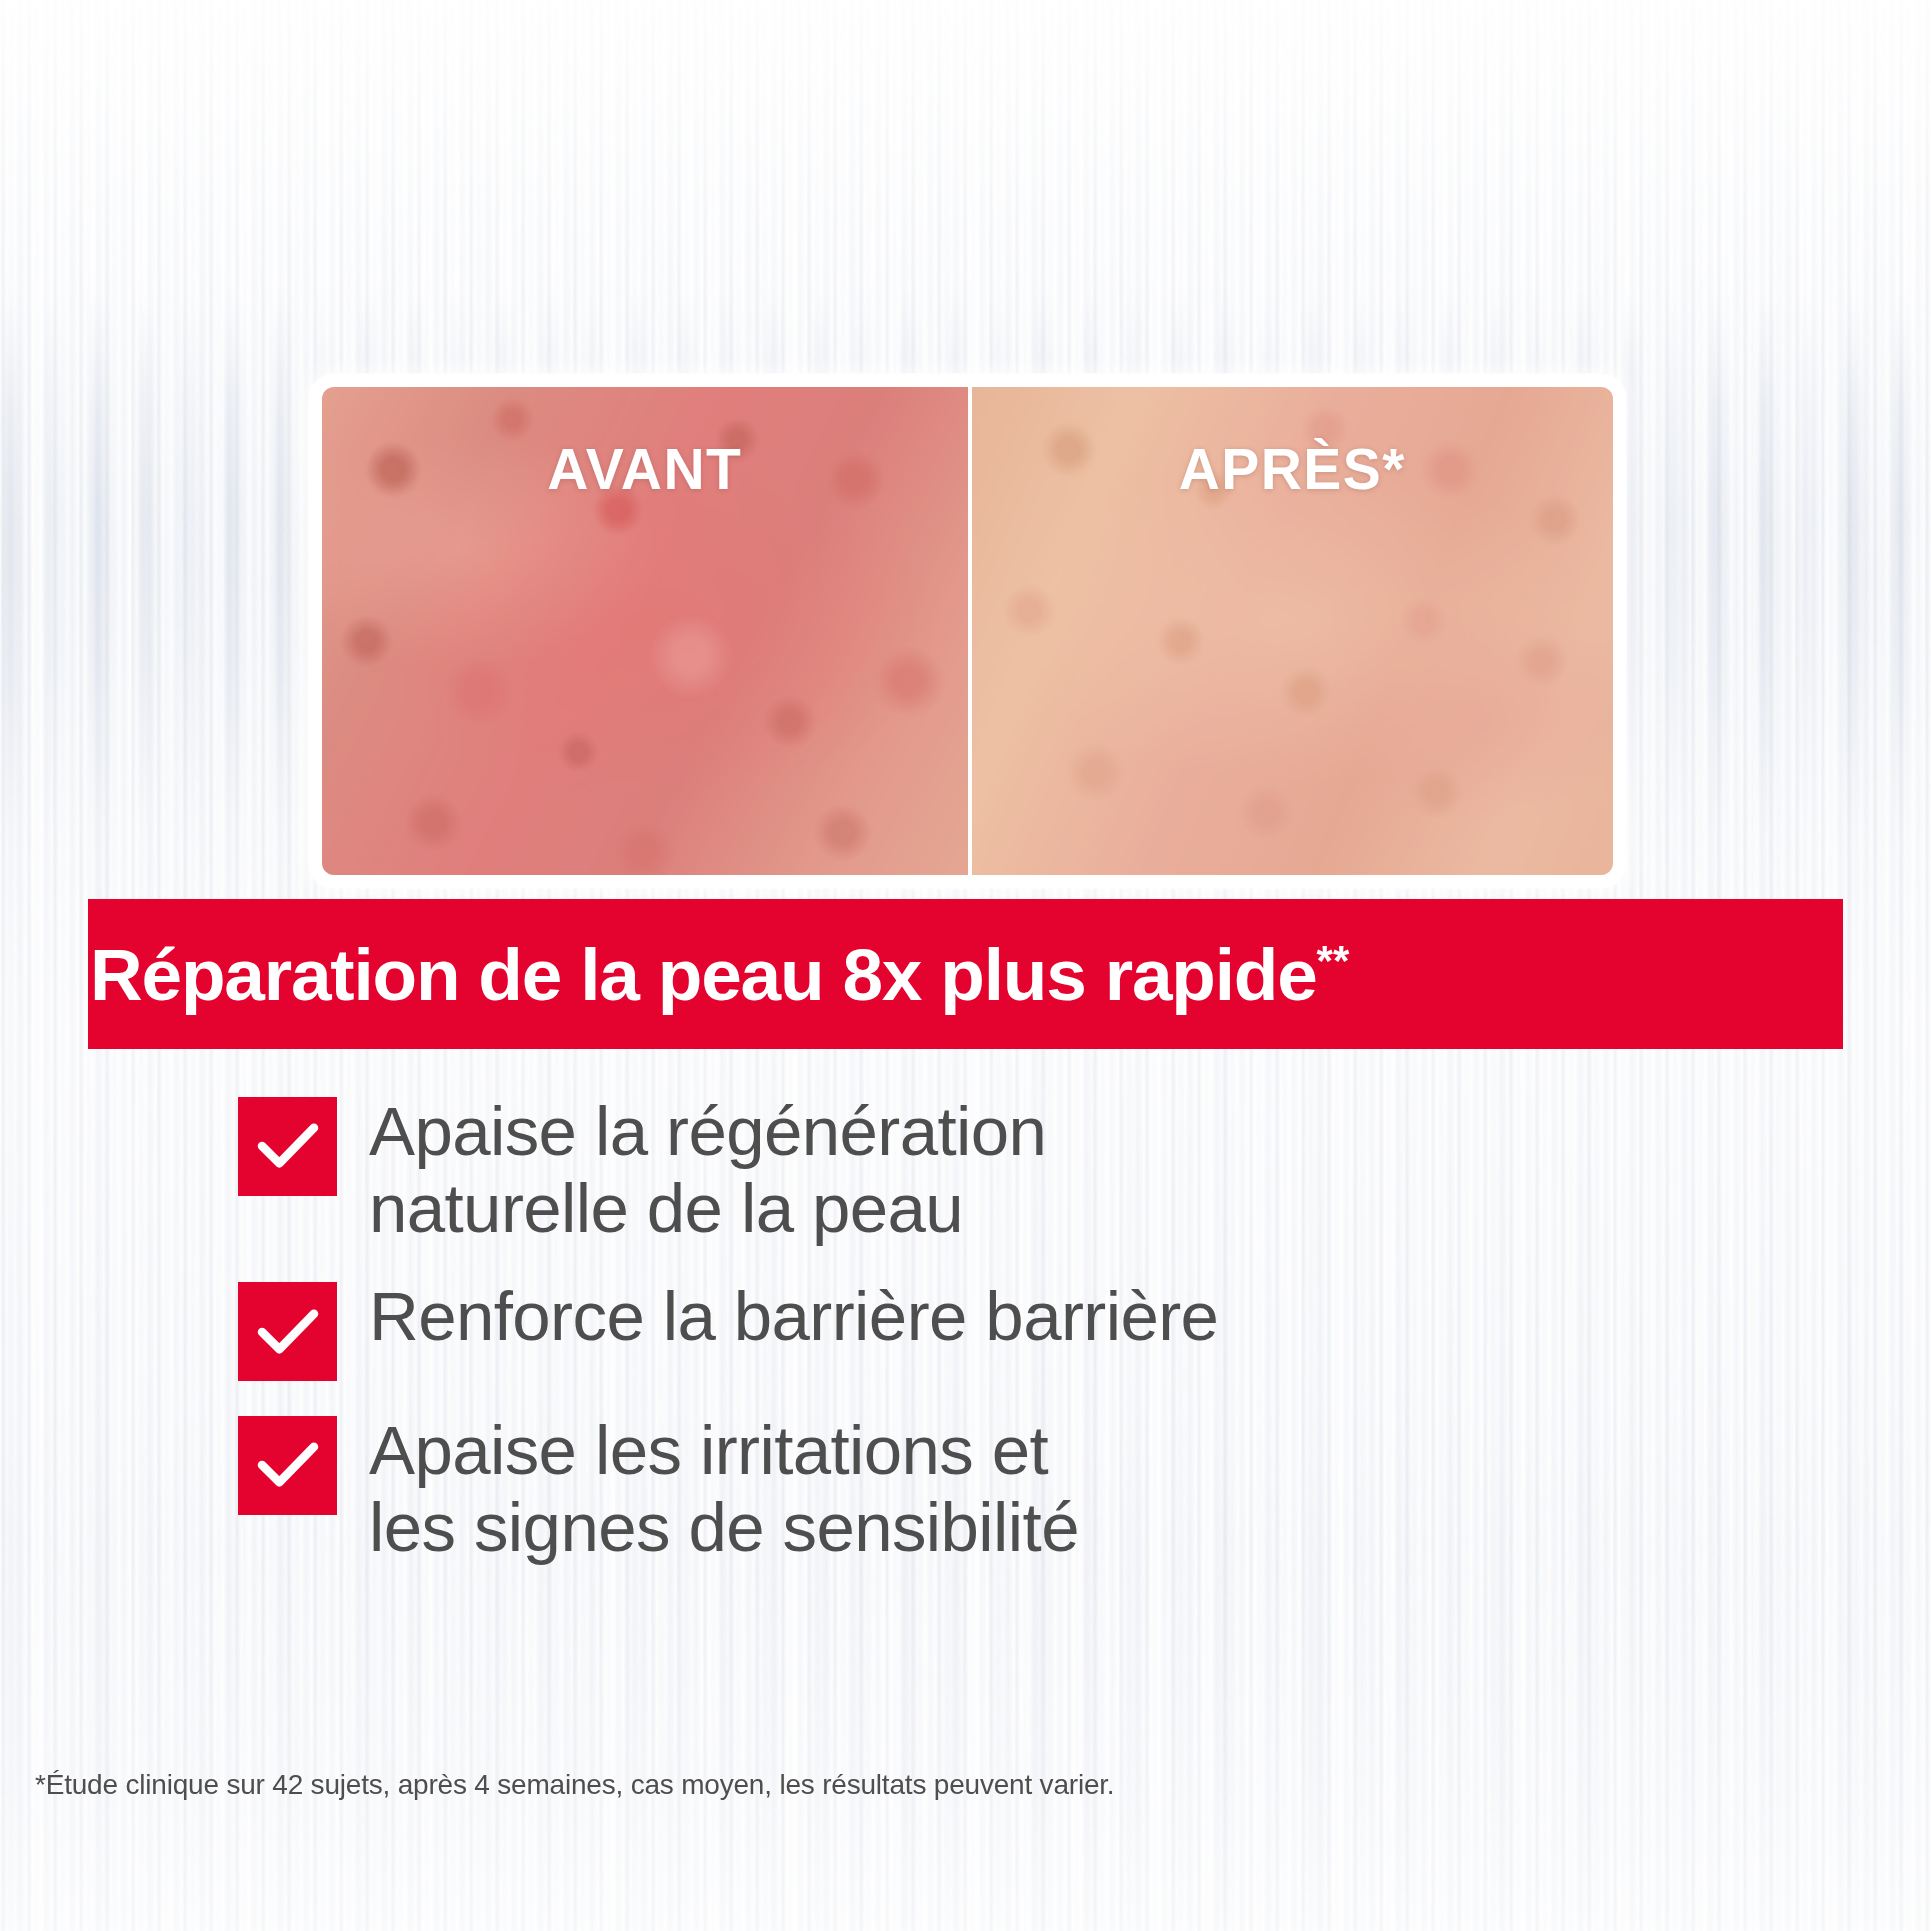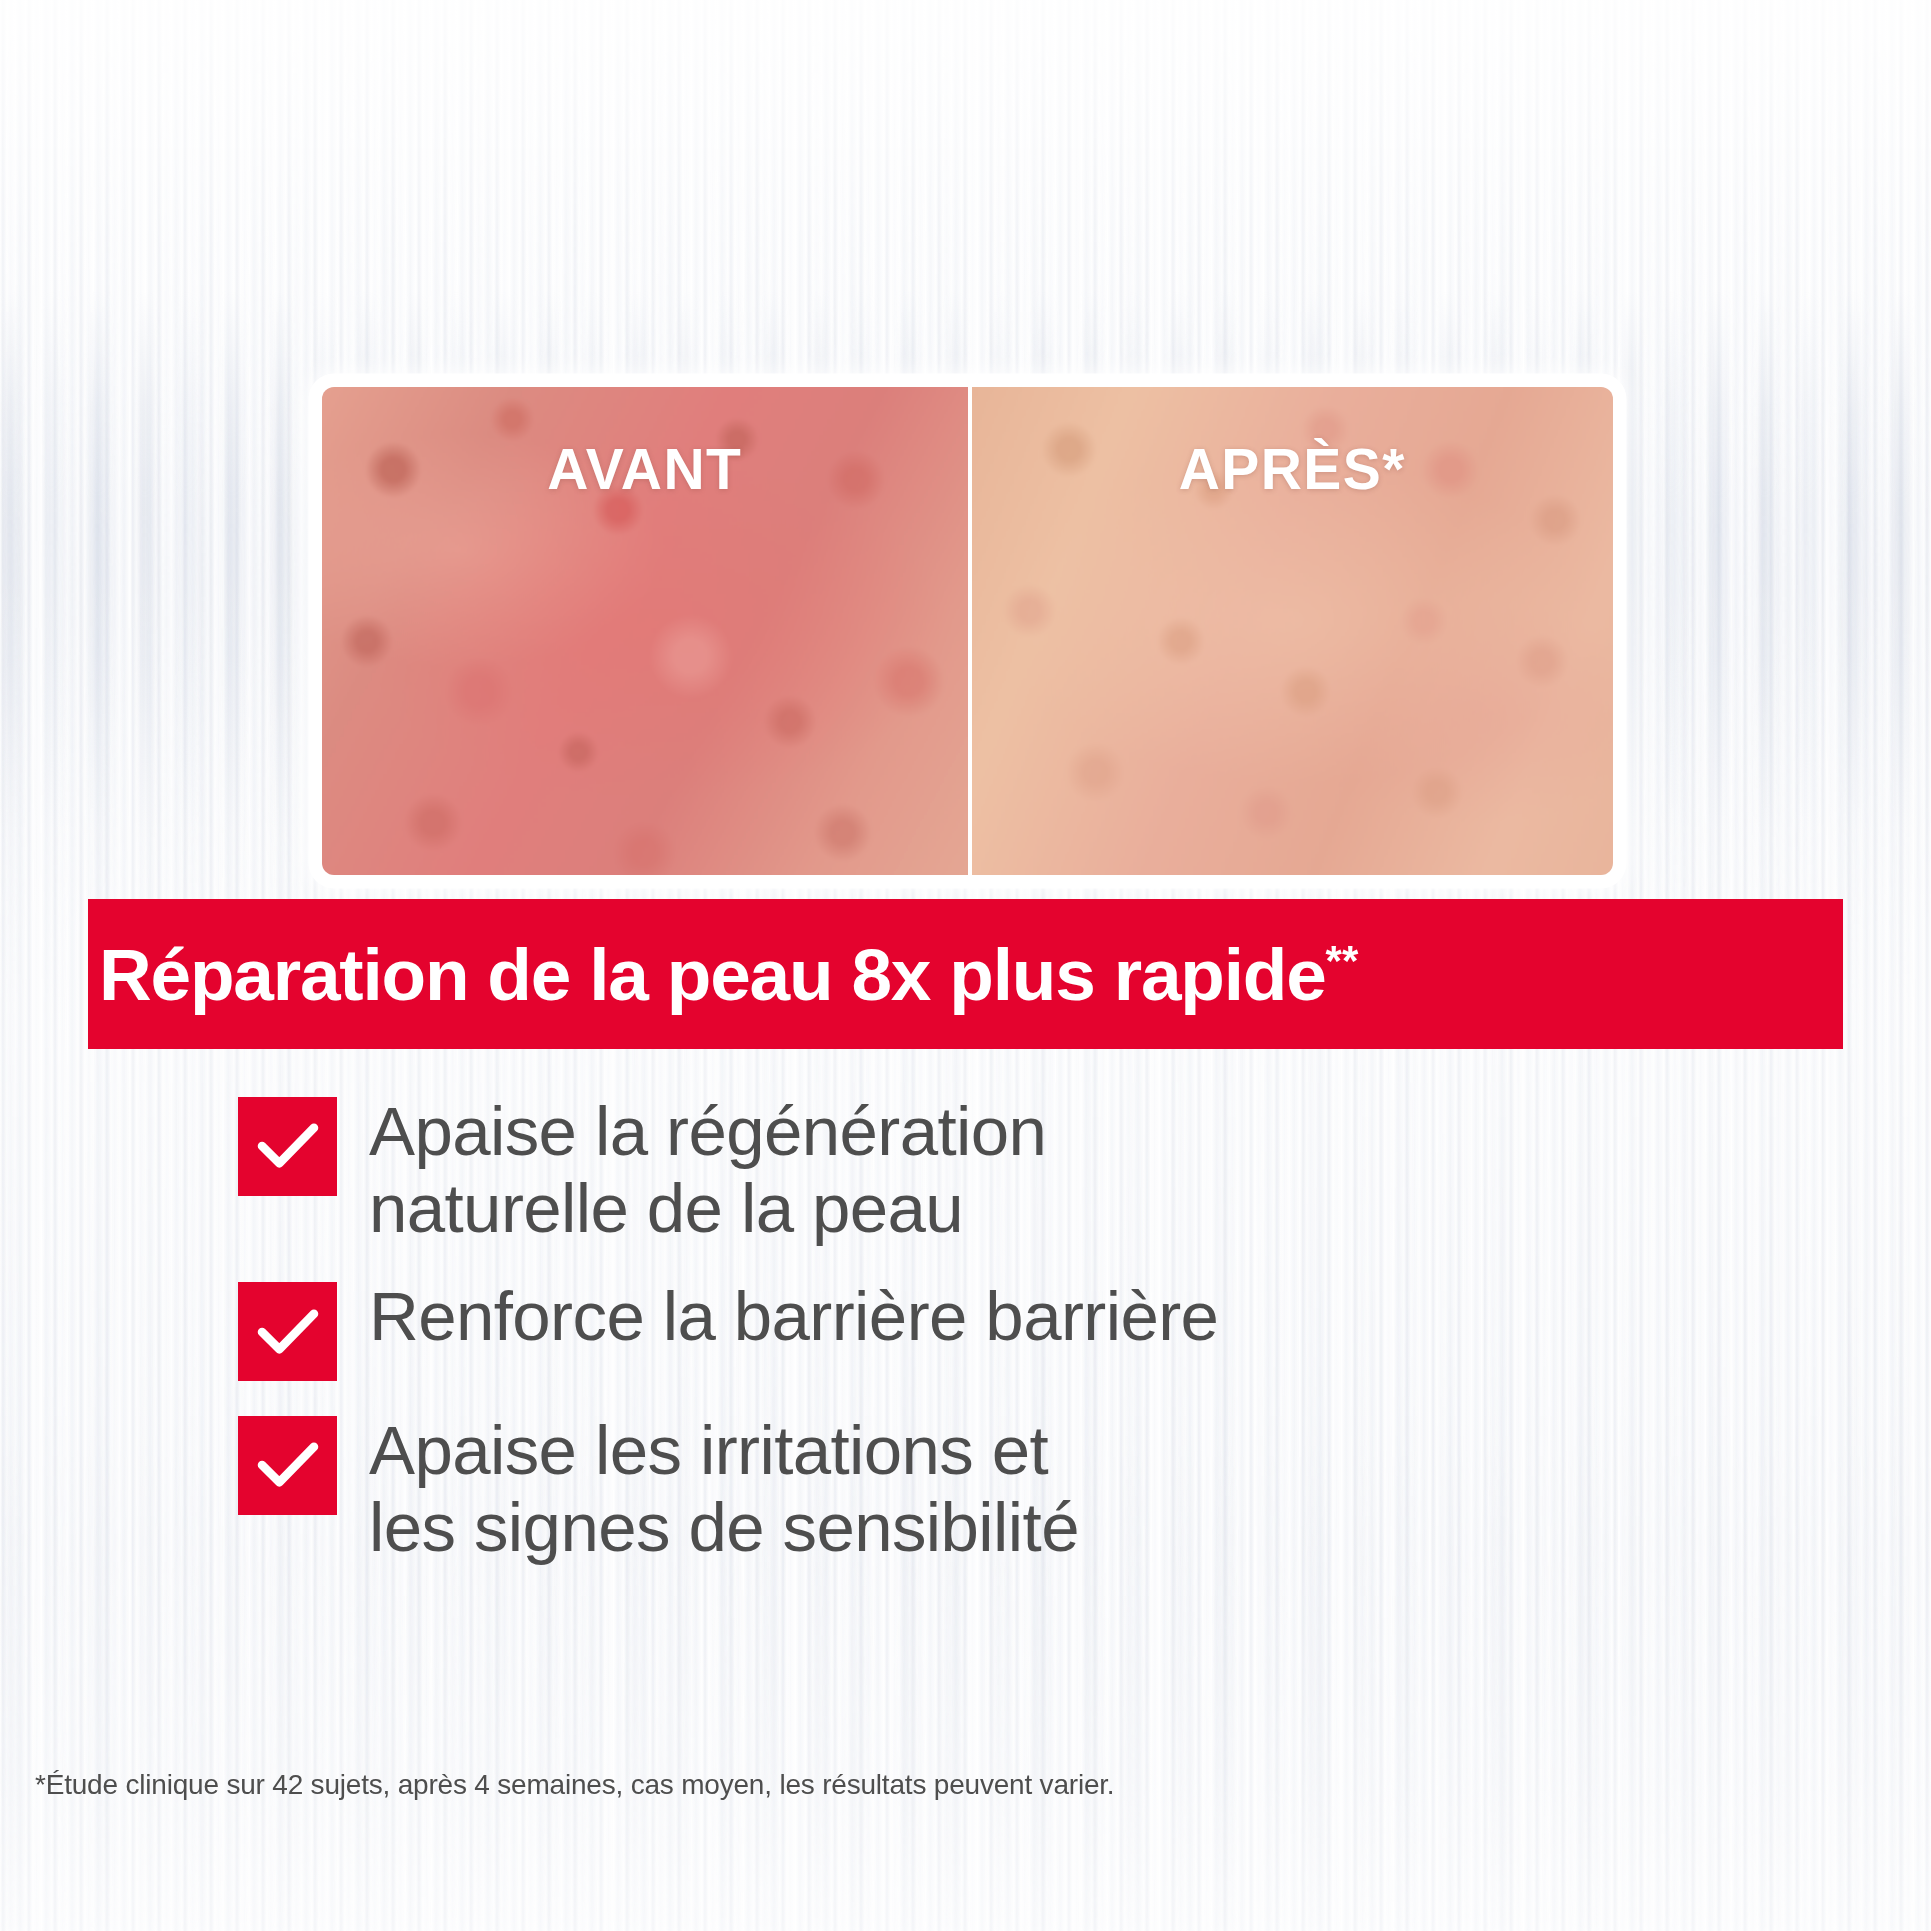--- a/index.html
+++ b/index.html
@@ -177,21 +177,21 @@
     background:#e4032e;
     display:flex;
     align-items:center;
   }
   #headline-text {
     color:#ffffff;
     font-size:73px;
     font-weight:bold;
     letter-spacing:-1.2px;
     line-height:1;
-    padding-left:11px;
+    padding-left:2px;
     white-space:nowrap;
   }
   #headline-text .sup {
     font-size:42px;
     vertical-align:super;
     letter-spacing:0;
   }
 
   
   #benefits {

